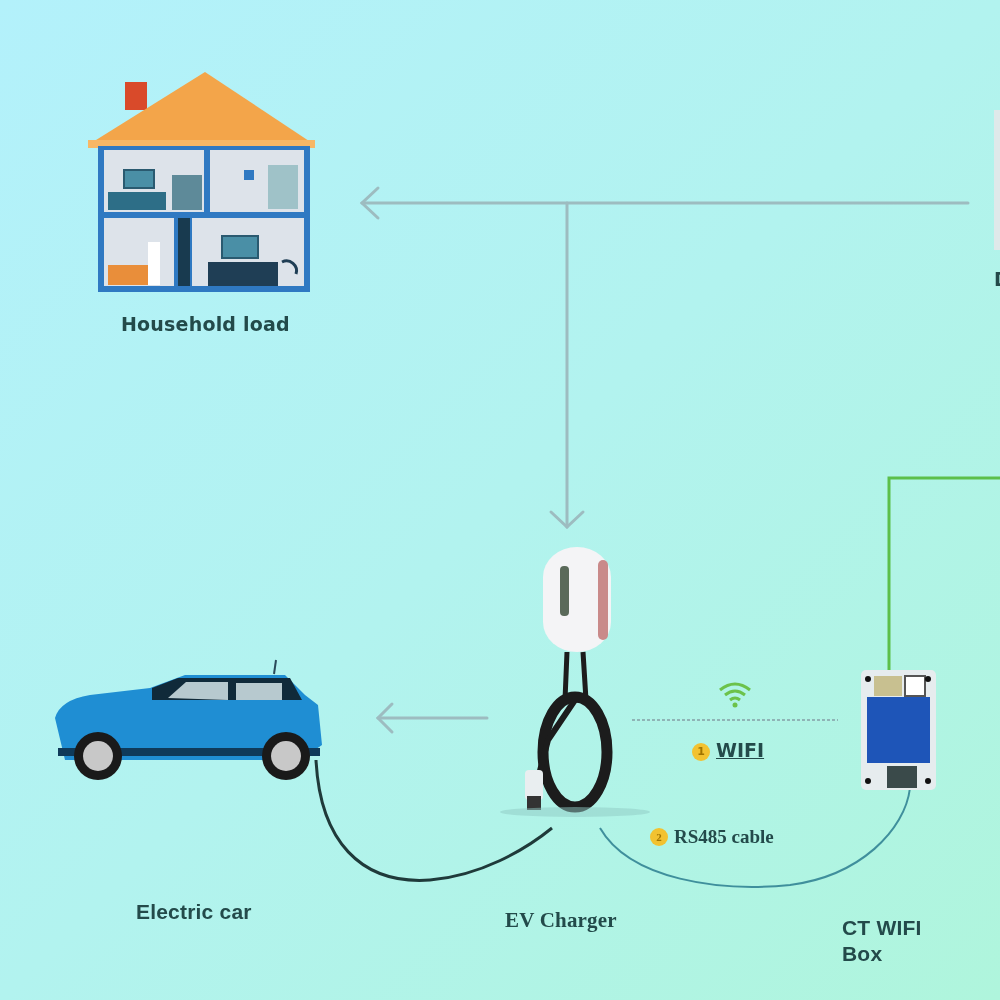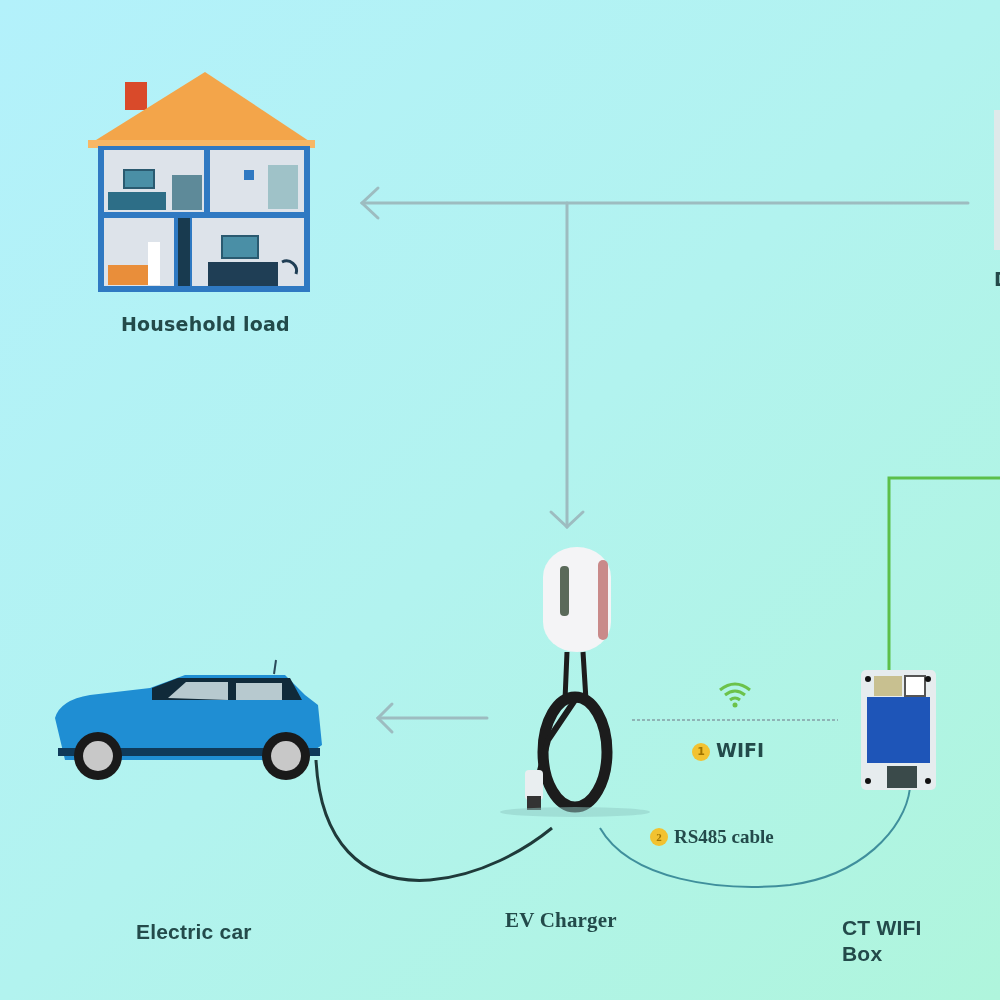--- a/index.html
+++ b/index.html
@@ -112,24 +112,24 @@
 </svg>
 
 <svg style="position:absolute;left:716px;top:678px;" width="38" height="32" viewBox="0 0 38 32">
   <path d="M4,12 Q19,0 34,12" stroke="#6cc24a" stroke-width="3" fill="none"></path>
   <path d="M9,17 Q19,9 29,17" stroke="#6cc24a" stroke-width="3" fill="none"></path>
   <path d="M14,22 Q19,18 24,22" stroke="#6cc24a" stroke-width="3" fill="none"></path>
   <circle cx="19" cy="27" r="2.5" fill="#6cc24a"></circle>
 </svg>
 
 <div class="label" style="left:121px;top:313px;">Household load</div>
-<div class="label label-condensed" style="left:136px;top:900px;margin-top:20px;">Electric car</div>
+<div class="label label-condensed" style="left:136px;top:900px;">Electric car</div>
 <div class="label label-condensed" style="left:505px;top:908px;font-family:Liberation Serif, serif;">EV Charger</div>
 <div class="label label-condensed" style="left:842px;top:916px;">CT WIFI</div>
 <div class="label label-condensed" style="left:842px;top:942px;">Box</div>
 <div class="label" style="left:994px;top:268px;">D</div>
 
-<div class="conn-label" style="left:692px;top:739px;">
+<div class="conn-label" style="left:692px;top:739px;text-decoration:underline;">
   <span class="badge">1</span><span>WIFI</span>
 </div>
 <div class="conn-label" style="left:650px;top:826px;font-family:Liberation Serif, serif;">
   <span class="badge">2</span><span>RS485 cable</span>
 </div>
 
 </body></html>

